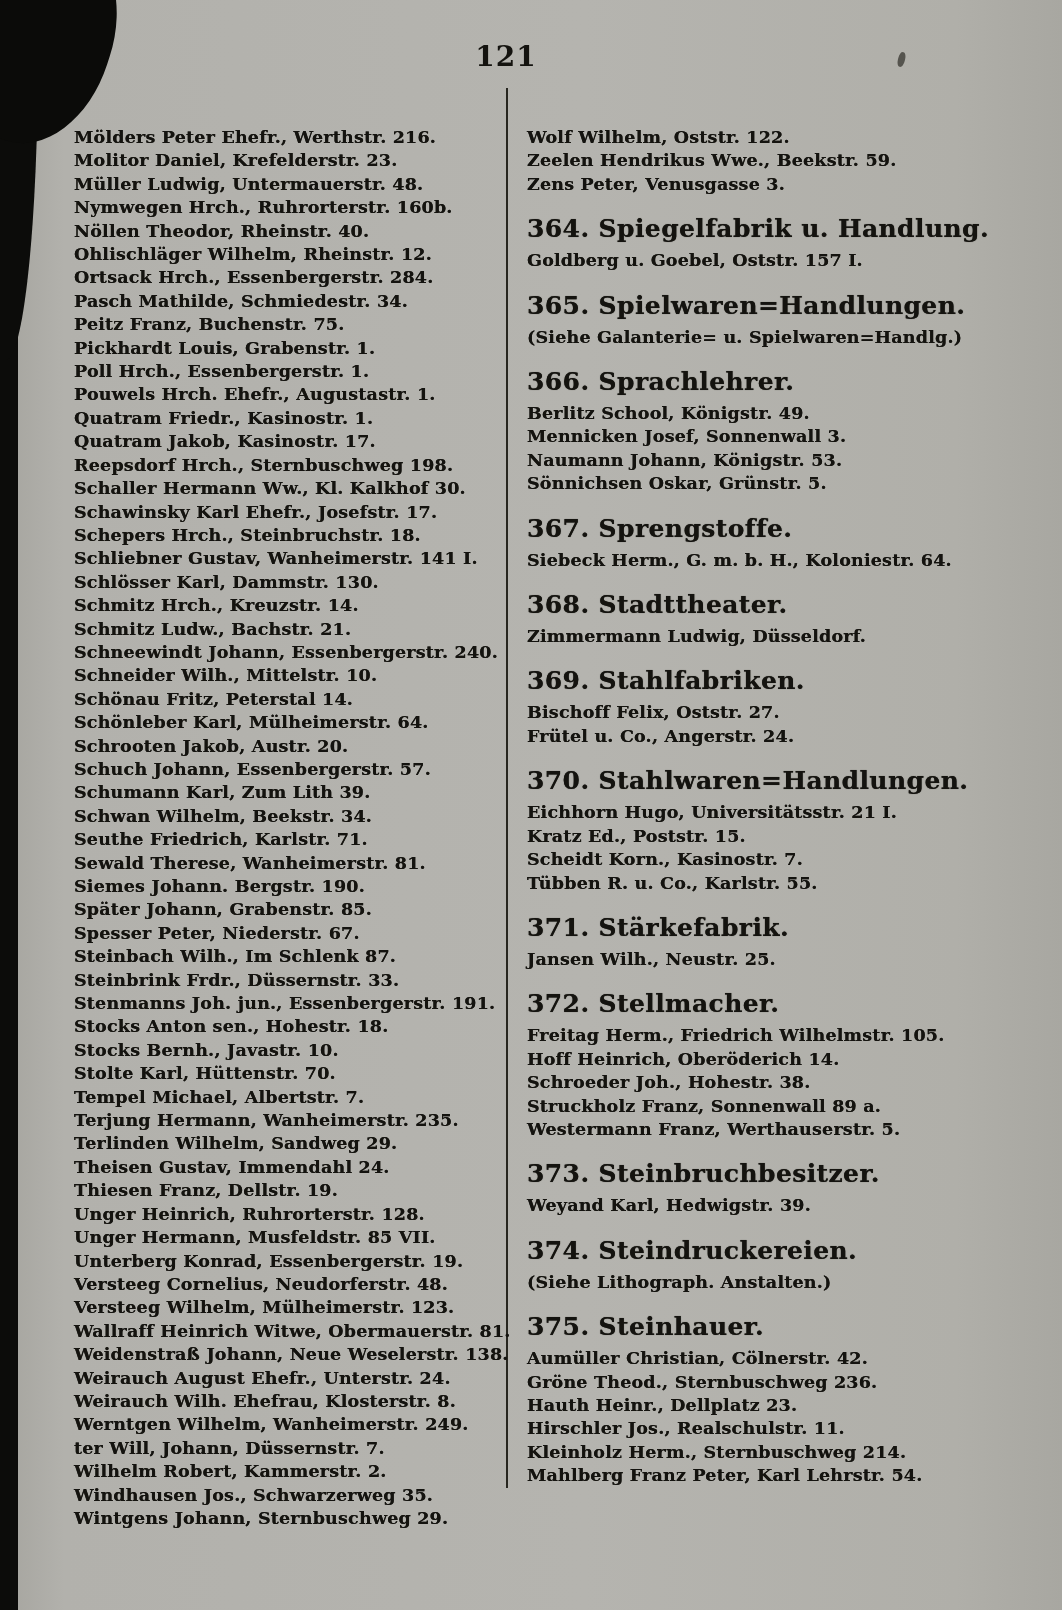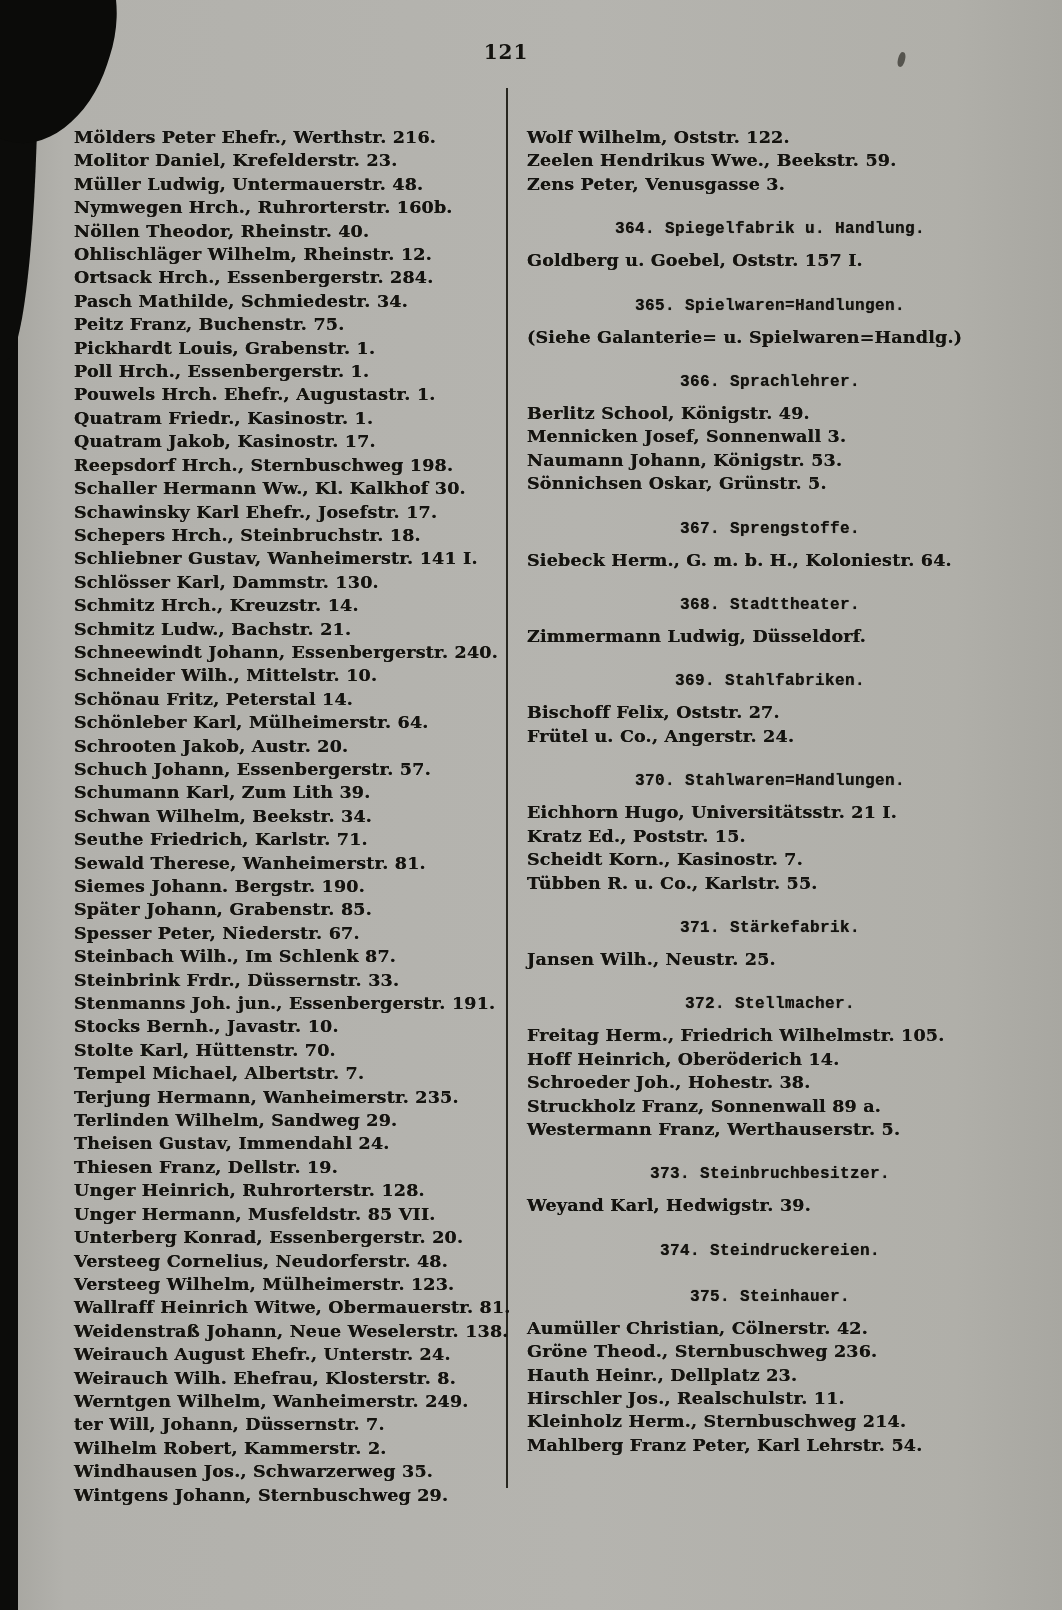--- a/index.html
+++ b/index.html
@@ -48,21 +48,21 @@
     background: #45443e;
     border-radius: 45%;
     transform: rotate(14deg);
     opacity: .85;
   }
   .page-number {
     position: absolute;
     top: 40px; left: 0;
     width: 1012px;
     text-align: center;
-    font-size: 20px;
+    font-size: 28px;
     font-weight: 700;
     letter-spacing: 1px;
   }
   .divider {
     position: absolute;
     left: 506px; top: 88px;
     width: 2px; height: 1400px;
     background: #27261f;
   }
   .col {
@@ -80,29 +80,27 @@
   }
   .entry {
     font-size: 17.5px;
     font-weight: 700;
     line-height: 23.4px;
     white-space: nowrap;
     letter-spacing: 0.2px;
     text-shadow: 0 0 0.6px rgba(22, 21, 15, 0.85);
   }
   .section-heading {
-    font-size: 16px;
+    font-size: 25px;
     font-weight: 700;
     line-height: 26px;
-    text-align: center;
     margin: 20px 0 7px 0;
     white-space: nowrap;
     letter-spacing: 0.4px;
     text-shadow: 0 0 0.7px rgba(22, 21, 15, 0.9);
-    font-family: Liberation Mono, monospace;
   }
 </style>
 </head>
 <body>
 
 <div class="page">
 
   <div class="edge-strip"></div>
   <div class="edge-taper"></div>
   <div class="corner-blob"></div>
@@ -144,30 +142,31 @@
       <div class="entry">Schumann Karl, Zum Lith 39.</div>
       <div class="entry">Schwan Wilhelm, Beekstr. 34.</div>
       <div class="entry">Seuthe Friedrich, Karlstr. 71.</div>
       <div class="entry">Sewald Therese, Wanheimerstr. 81.</div>
       <div class="entry">Siemes Johann. Bergstr. 190.</div>
       <div class="entry">Später Johann, Grabenstr. 85.</div>
       <div class="entry">Spesser Peter, Niederstr. 67.</div>
       <div class="entry">Steinbach Wilh., Im Schlenk 87.</div>
       <div class="entry">Steinbrink Frdr., Düssernstr. 33.</div>
       <div class="entry">Stenmanns Joh. jun., Essenbergerstr. 191.</div>
+      <div class="entry">Stocks Anton sen., Hohestr. 18.</div>
       <div class="entry">Stocks Bernh., Javastr. 10.</div>
       <div class="entry">Stolte Karl, Hüttenstr. 70.</div>
       <div class="entry">Tempel Michael, Albertstr. 7.</div>
       <div class="entry">Terjung Hermann, Wanheimerstr. 235.</div>
       <div class="entry">Terlinden Wilhelm, Sandweg 29.</div>
       <div class="entry">Theisen Gustav, Immendahl 24.</div>
       <div class="entry">Thiesen Franz, Dellstr. 19.</div>
       <div class="entry">Unger Heinrich, Ruhrorterstr. 128.</div>
       <div class="entry">Unger Hermann, Musfeldstr. 85 VII.</div>
-      <div class="entry">Unterberg Konrad, Essenbergerstr. 20.</div>
+      <div class="entry">Unterberg Konrad, Essenbergerstr. 19.</div>
       <div class="entry">Versteeg Cornelius, Neudorferstr. 48.</div>
       <div class="entry">Versteeg Wilhelm, Mülheimerstr. 123.</div>
       <div class="entry">Wallraff Heinrich Witwe, Obermauerstr. 81.</div>
       <div class="entry">Weidenstraß Johann, Neue Weselerstr. 138.</div>
       <div class="entry">Weirauch August Ehefr., Unterstr. 24.</div>
       <div class="entry">Weirauch Wilh. Ehefrau, Klosterstr. 8.</div>
       <div class="entry">Werntgen Wilhelm, Wanheimerstr. 249.</div>
       <div class="entry">ter Will, Johann, Düssernstr. 7.</div>
       <div class="entry">Wilhelm Robert, Kammerstr. 2.</div>
       <div class="entry">Windhausen Jos., Schwarzerweg 35.</div>
@@ -202,20 +201,21 @@
       <div class="entry">Jansen Wilh., Neustr. 25.</div>
       <div class="section-heading">372. Stellmacher.</div>
       <div class="entry">Freitag Herm., Friedrich Wilhelmstr. 105.</div>
       <div class="entry">Hoff Heinrich, Oberöderich 14.</div>
       <div class="entry">Schroeder Joh., Hohestr. 38.</div>
       <div class="entry">Struckholz Franz, Sonnenwall 89 a.</div>
       <div class="entry">Westermann Franz, Werthauserstr. 5.</div>
       <div class="section-heading">373. Steinbruchbesitzer.</div>
       <div class="entry">Weyand Karl, Hedwigstr. 39.</div>
       <div class="section-heading">374. Steindruckereien.</div>
+      <div class="entry">(Siehe Lithograph. Anstalten.)</div>
       <div class="section-heading">375. Steinhauer.</div>
       <div class="entry">Aumüller Christian, Cölnerstr. 42.</div>
       <div class="entry">Gröne Theod., Sternbuschweg 236.</div>
       <div class="entry">Hauth Heinr., Dellplatz 23.</div>
       <div class="entry">Hirschler Jos., Realschulstr. 11.</div>
       <div class="entry">Kleinholz Herm., Sternbuschweg 214.</div>
       <div class="entry">Mahlberg Franz Peter, Karl Lehrstr. 54.</div>
     </div>
 
 </div>

